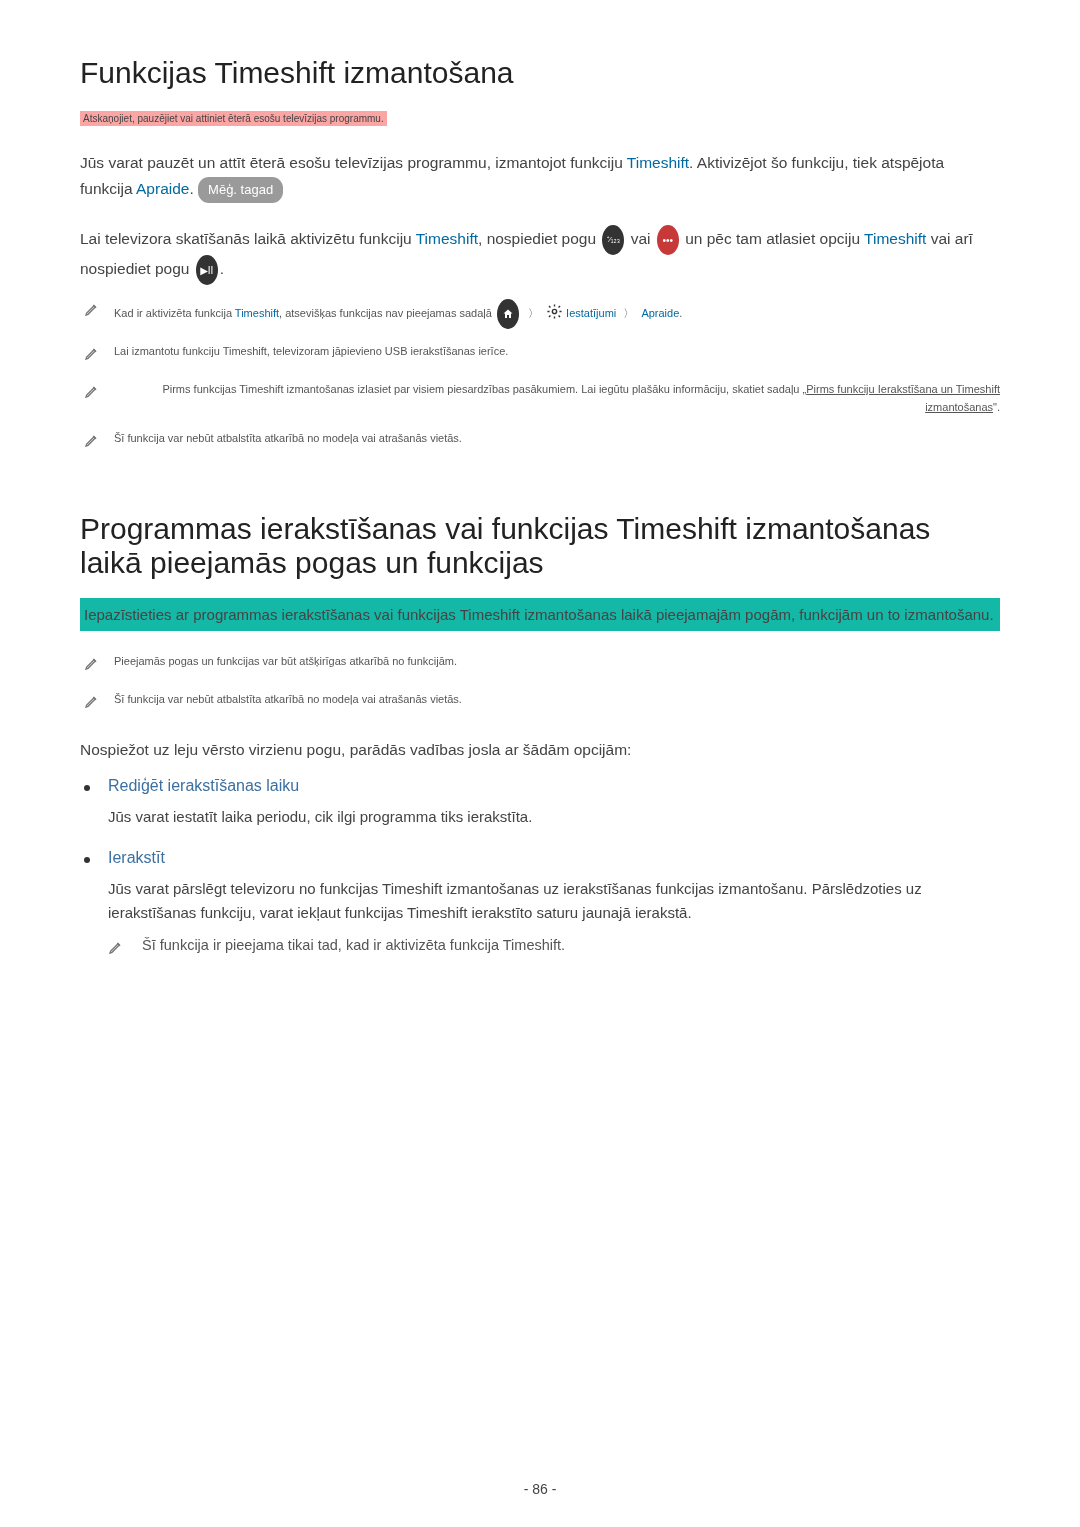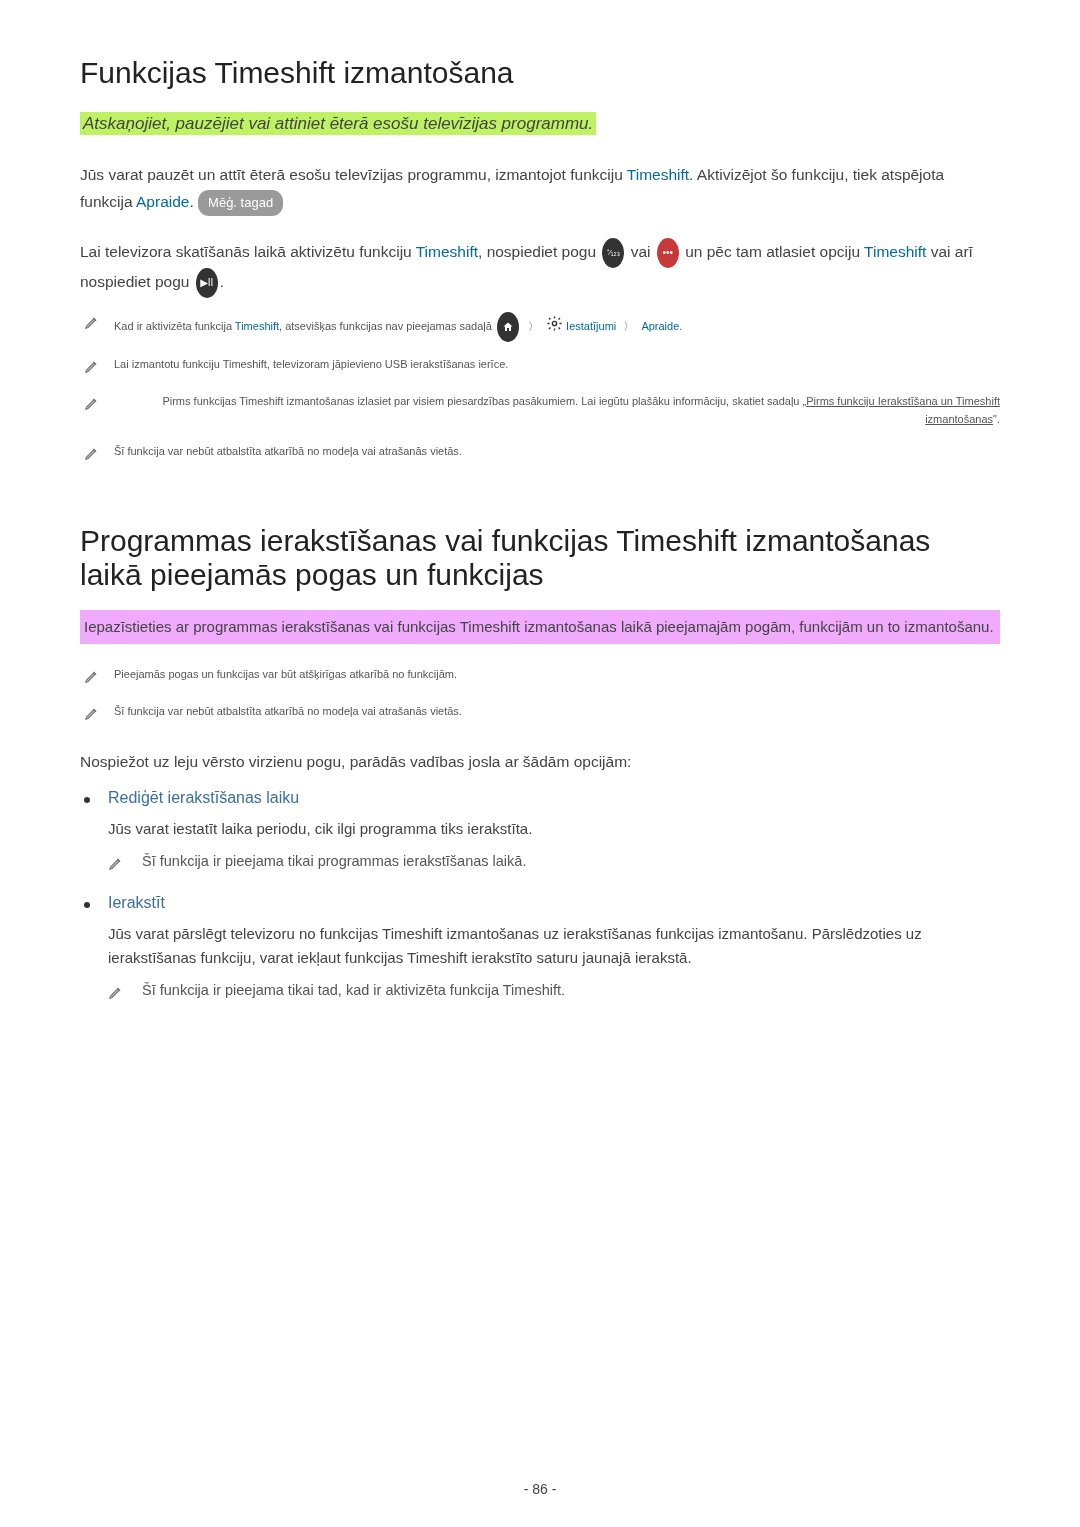--- a/index.html
+++ b/index.html
@@ -13,30 +13,29 @@
       position: relative;
     }
     h2 {
       font-size: 30px;
       font-weight: 400;
       color: #222;
       margin-bottom: 18px;
       margin-top: 16px;
     }
     .highlight {
-      background: #bef264;
+      background: #fca5a5;
       display: inline;
       padding: 2px 3px;
-      font-size: 17px;
+      font-size: 10px;
       line-height: 1.9;
       color: #444;
-      font-style: italic;
     }
     .highlight-block {
-      background: #f0abfc;
+      background: #14b8a6;
       padding: 4px 4px;
       font-size: 15px;
       line-height: 1.7;
       color: #444;
       margin-bottom: 22px;
     }
     p.body-text {
       font-size: 15.5px;
       line-height: 1.7;
       color: #444;
@@ -254,29 +253,20 @@
 
   <p class="body-text" style="">Nospiežot uz leju vērsto virzienu pogu, parādās vadības josla ar šādām opcijām:</p>
 
   <ul class="sub-list">
     <li>
       <div class="bullet-line">
         <span class="bullet-dot"></span>
         <span class="sub-title">Rediģēt ierakstīšanas laiku</span>
       </div>
       <div class="sub-desc">Jūs varat iestatīt laika periodu, cik ilgi programma tiks ierakstīta.</div>
-      <div class="sub-note">
-        <span class="pencil-icon">
-          <svg viewBox="0 0 24 24" width="16" height="16" fill="none" stroke="currentColor" stroke-width="2">
-              <path d="M3 21l3-1 11-11-2-2L4 18l-1 3z"></path>
-              <path d="M14 6l4 4"></path>
-            </svg>
-        </span>
-        <span>Šī funkcija ir pieejama tikai programmas ierakstīšanas laikā.</span>
-      </div>
     </li>
     <li>
       <div class="bullet-line">
         <span class="bullet-dot"></span>
         <span class="sub-title">Ierakstīt</span>
       </div>
       <div class="sub-desc">Jūs varat pārslēgt televizoru no funkcijas Timeshift izmantošanas uz ierakstīšanas funkcijas izmantošanu. Pārslēdzoties uz ierakstīšanas funkciju, varat iekļaut funkcijas Timeshift ierakstīto saturu jaunajā ierakstā.</div>
       <div class="sub-note">
         <span class="pencil-icon">
           <svg viewBox="0 0 24 24" width="16" height="16" fill="none" stroke="currentColor" stroke-width="2">

